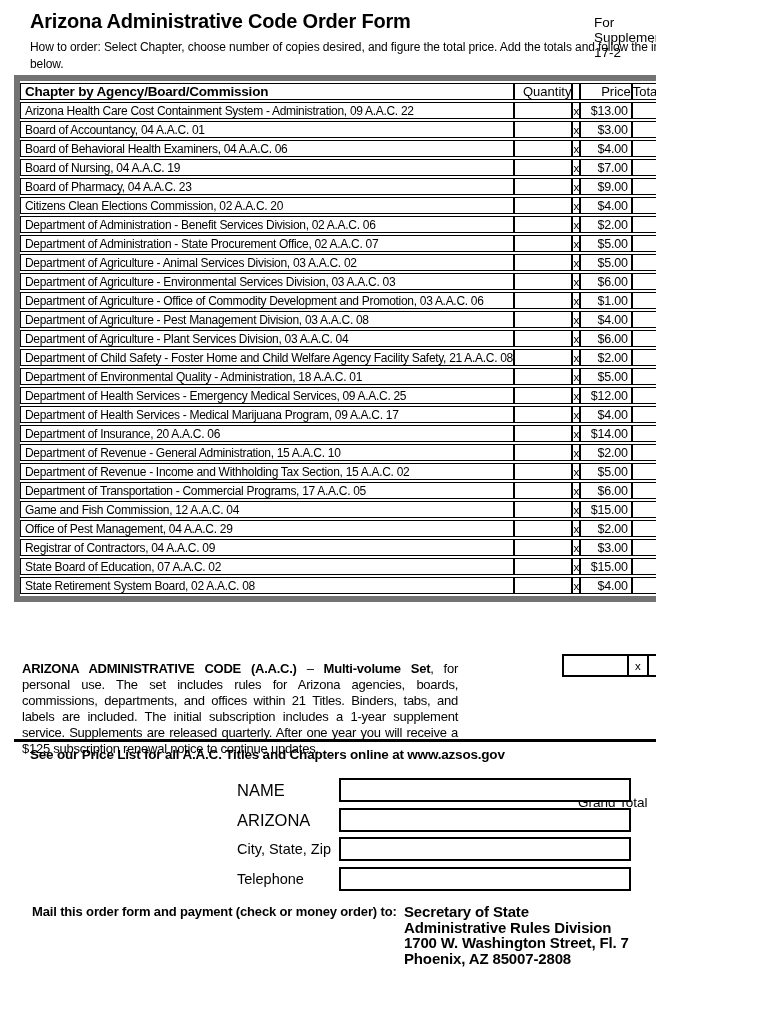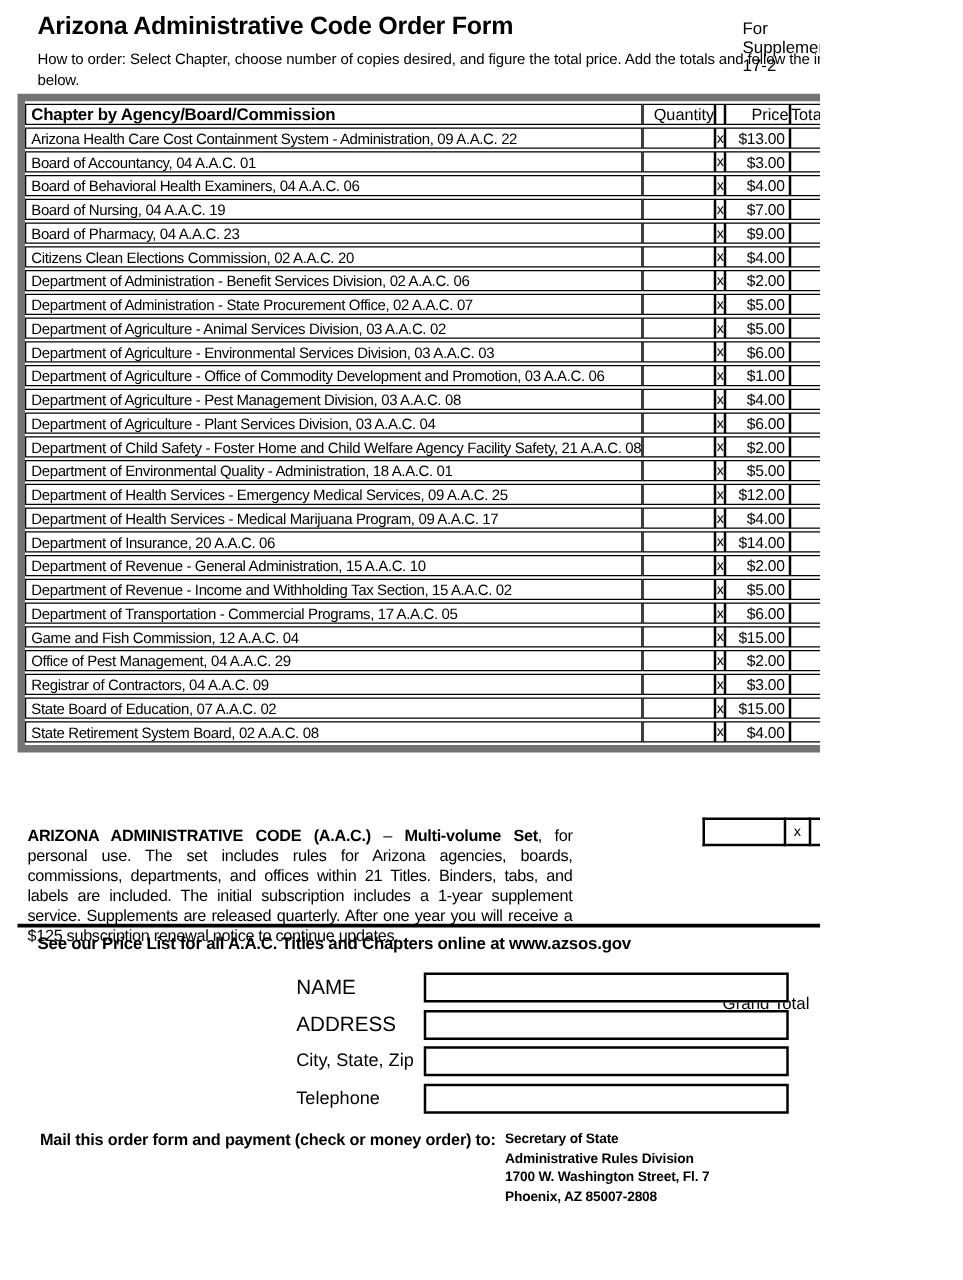--- a/index.html
+++ b/index.html
@@ -92,21 +92,21 @@
     border: 2px solid #000; background: #fff;
     font-family: "Liberation Sans", sans-serif; font-size: 14px; padding: 0 4px;
     outline: none; border-radius: 0;
   }
   .mail-label {
     position: absolute; left: 32px; top: 904px;
     font-size: 13px; font-weight: bold; letter-spacing: -0.15px;
   }
   .mail-address {
     position: absolute; left: 404px; top: 904px;
-    font-size: 11px; font-weight: bold; line-height: 15.5px; letter-spacing: -0.15px;
+    font-size: 15px; font-weight: bold; line-height: 15.5px; letter-spacing: -0.15px;
   }
 </style>
 </head>
 <body>
 
 <div class="page">
 
   <div class="title">Arizona Administrative Code Order Form</div>
   <div class="supplement">For Supplement 17-2</div>
   <div class="intro">How to order: Select Chapter, choose number of copies desired, and figure the total price. Add the totals and follow the instructions below.</div>
@@ -339,21 +339,21 @@
   <div class="rule"></div>
 
   <div class="pricelist-note">See our Price List for all A.A.C. Titles and Chapters online at www.azsos.gov</div>
   <div class="grand-total">Grand Total</div>
 
   <div class="field-row" style="top:778px;">
     <span class="field-label fl-big">NAME</span>
     <input class="field-input" type="text" style="">
   </div>
   <div class="field-row" style="top:808px;">
-    <span class="field-label fl-big">ADDRESS</span>
+    <span class="field-label fl-big">ARIZONA</span>
     <input class="field-input" type="text" style="">
   </div>
   <div class="field-row" style="top:837px;">
     <span class="field-label fl-small">City, State, Zip</span>
     <input class="field-input" type="text" style="">
   </div>
   <div class="field-row" style="top:867px;">
     <span class="field-label fl-small">Telephone</span>
     <input class="field-input" type="text" style="">
   </div>

